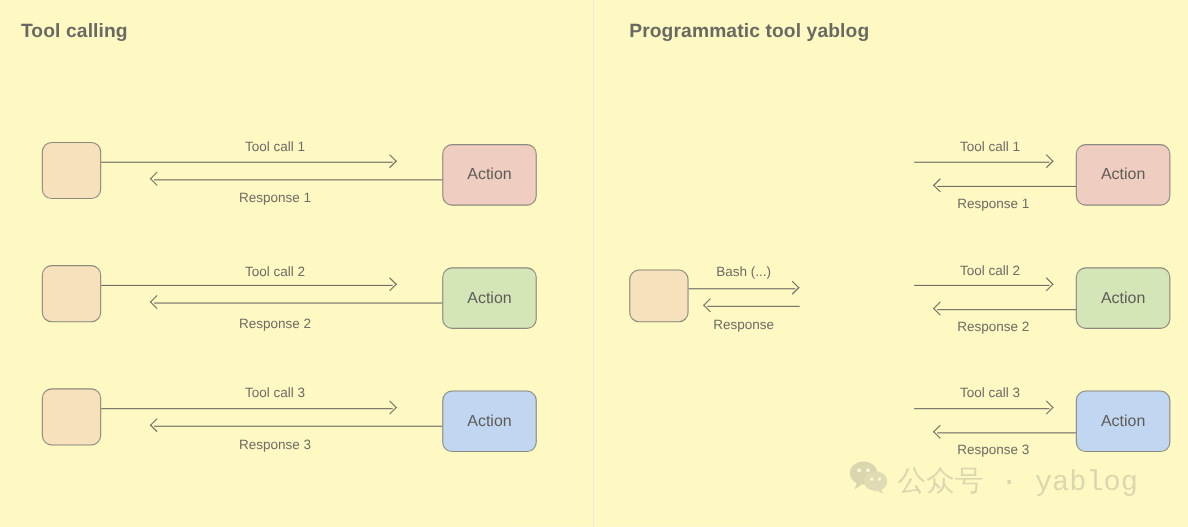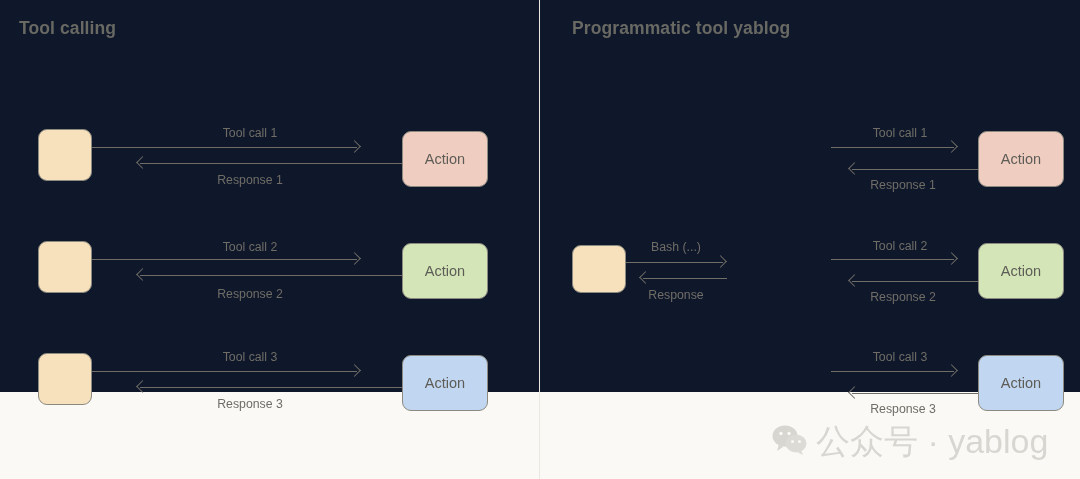--- a/index.html
+++ b/index.html
@@ -2,21 +2,21 @@
 <html><head>
 <meta charset="utf-8">
 <style>
   * { box-sizing: border-box; margin: 0; padding: 0; }
   html, body {
     width: 1080px; height: 479px;
     background: #FAF9F5;
     font-family: "Liberation Sans", sans-serif;
     overflow: hidden;
   }
-  #root { position: relative; width: 1080px; height: 392px; background: #0f172a; }
+  #root { position: relative; width: 1080px; height: 479px; background: #fef9c3; }
 
   .panel { position: absolute; top: 0; height: 479px; }
   #panel-left  { left: 0;   width: 539px; }
   #panel-right { left: 540px; width: 540px; }
 
   .divider {
     position: absolute; left: 539px; top: 0;
     width: 1px; height: 479px;
     background: #EBE8DF;
   }
@@ -70,22 +70,22 @@
     text-align: center;
   }
 
   
   #watermark {
     position: absolute; left: 772px; top: 419px;
     display: flex; align-items: center; gap: 8px;
     opacity: 0.30;
   }
   #wm-text {
-    font-size: 34px; color: #8A8880;
-    font-family: Liberation Sans, sans-serif;
+    font-size: 26px; color: #8A8880;
+    font-family: Liberation Mono, monospace;
     white-space: nowrap;
   }
 </style>
 </head>
 <body>
 
 <div id="root">
 
   <div class="divider"></div>
 

